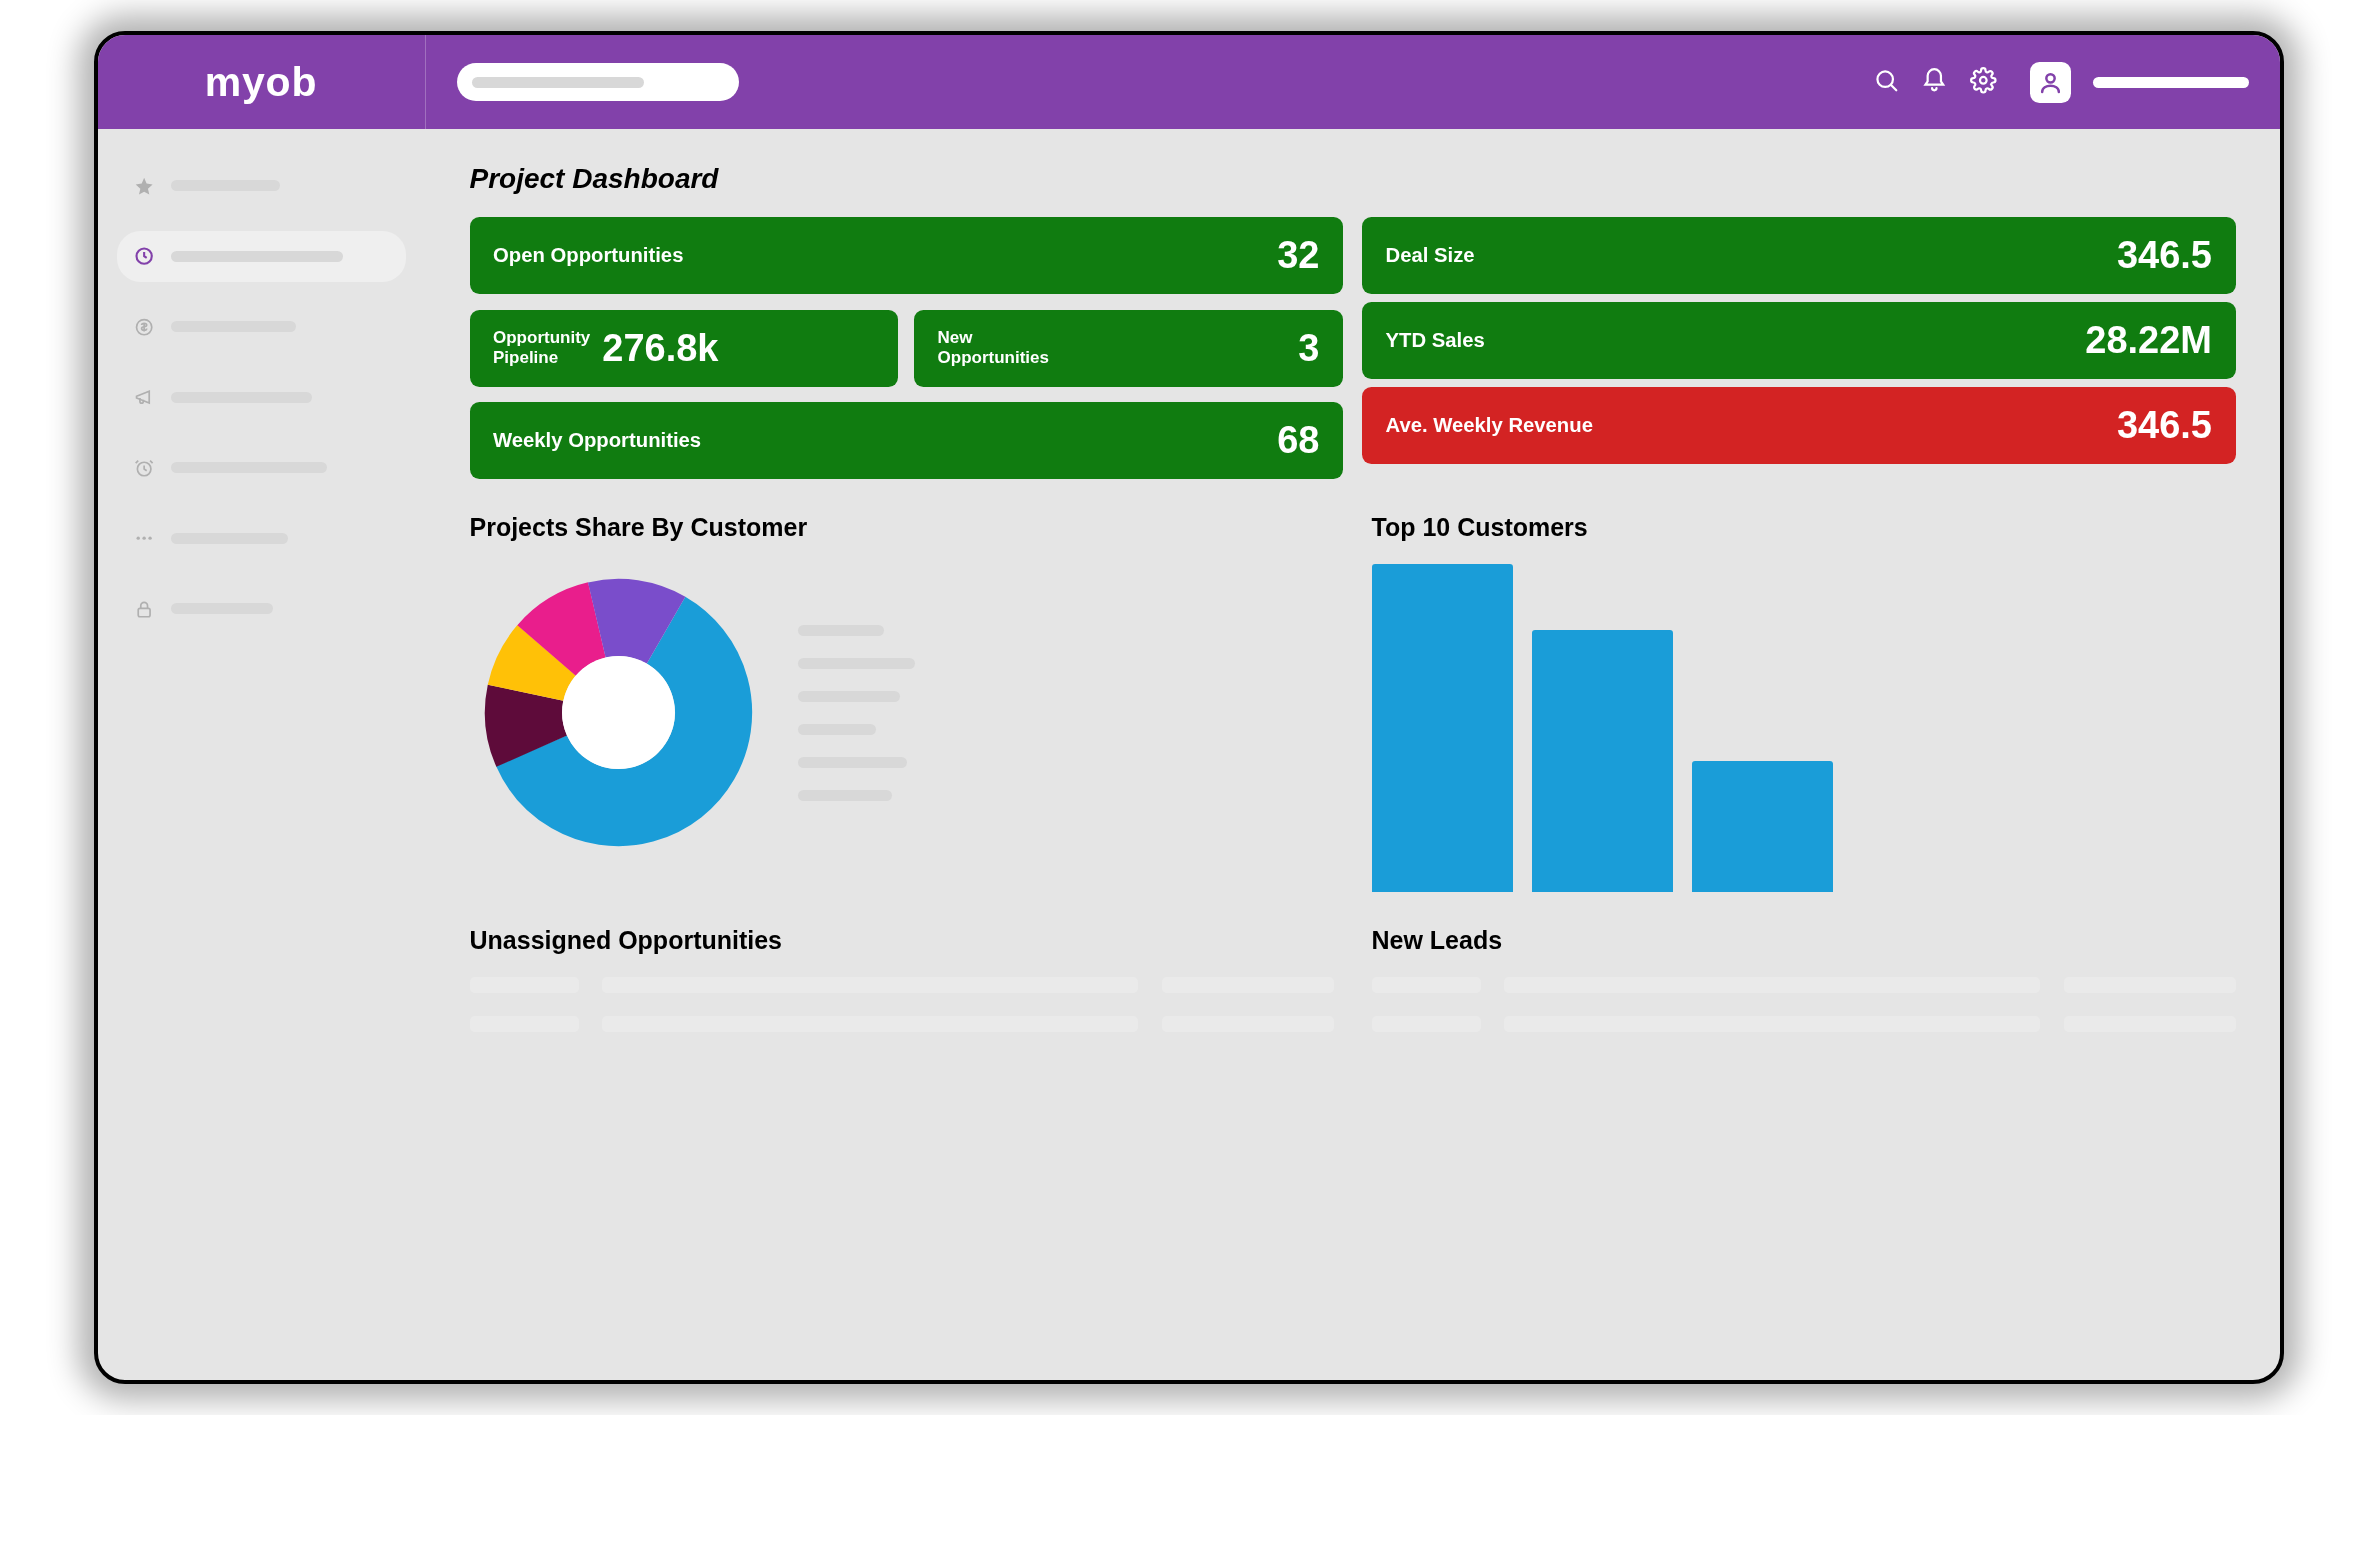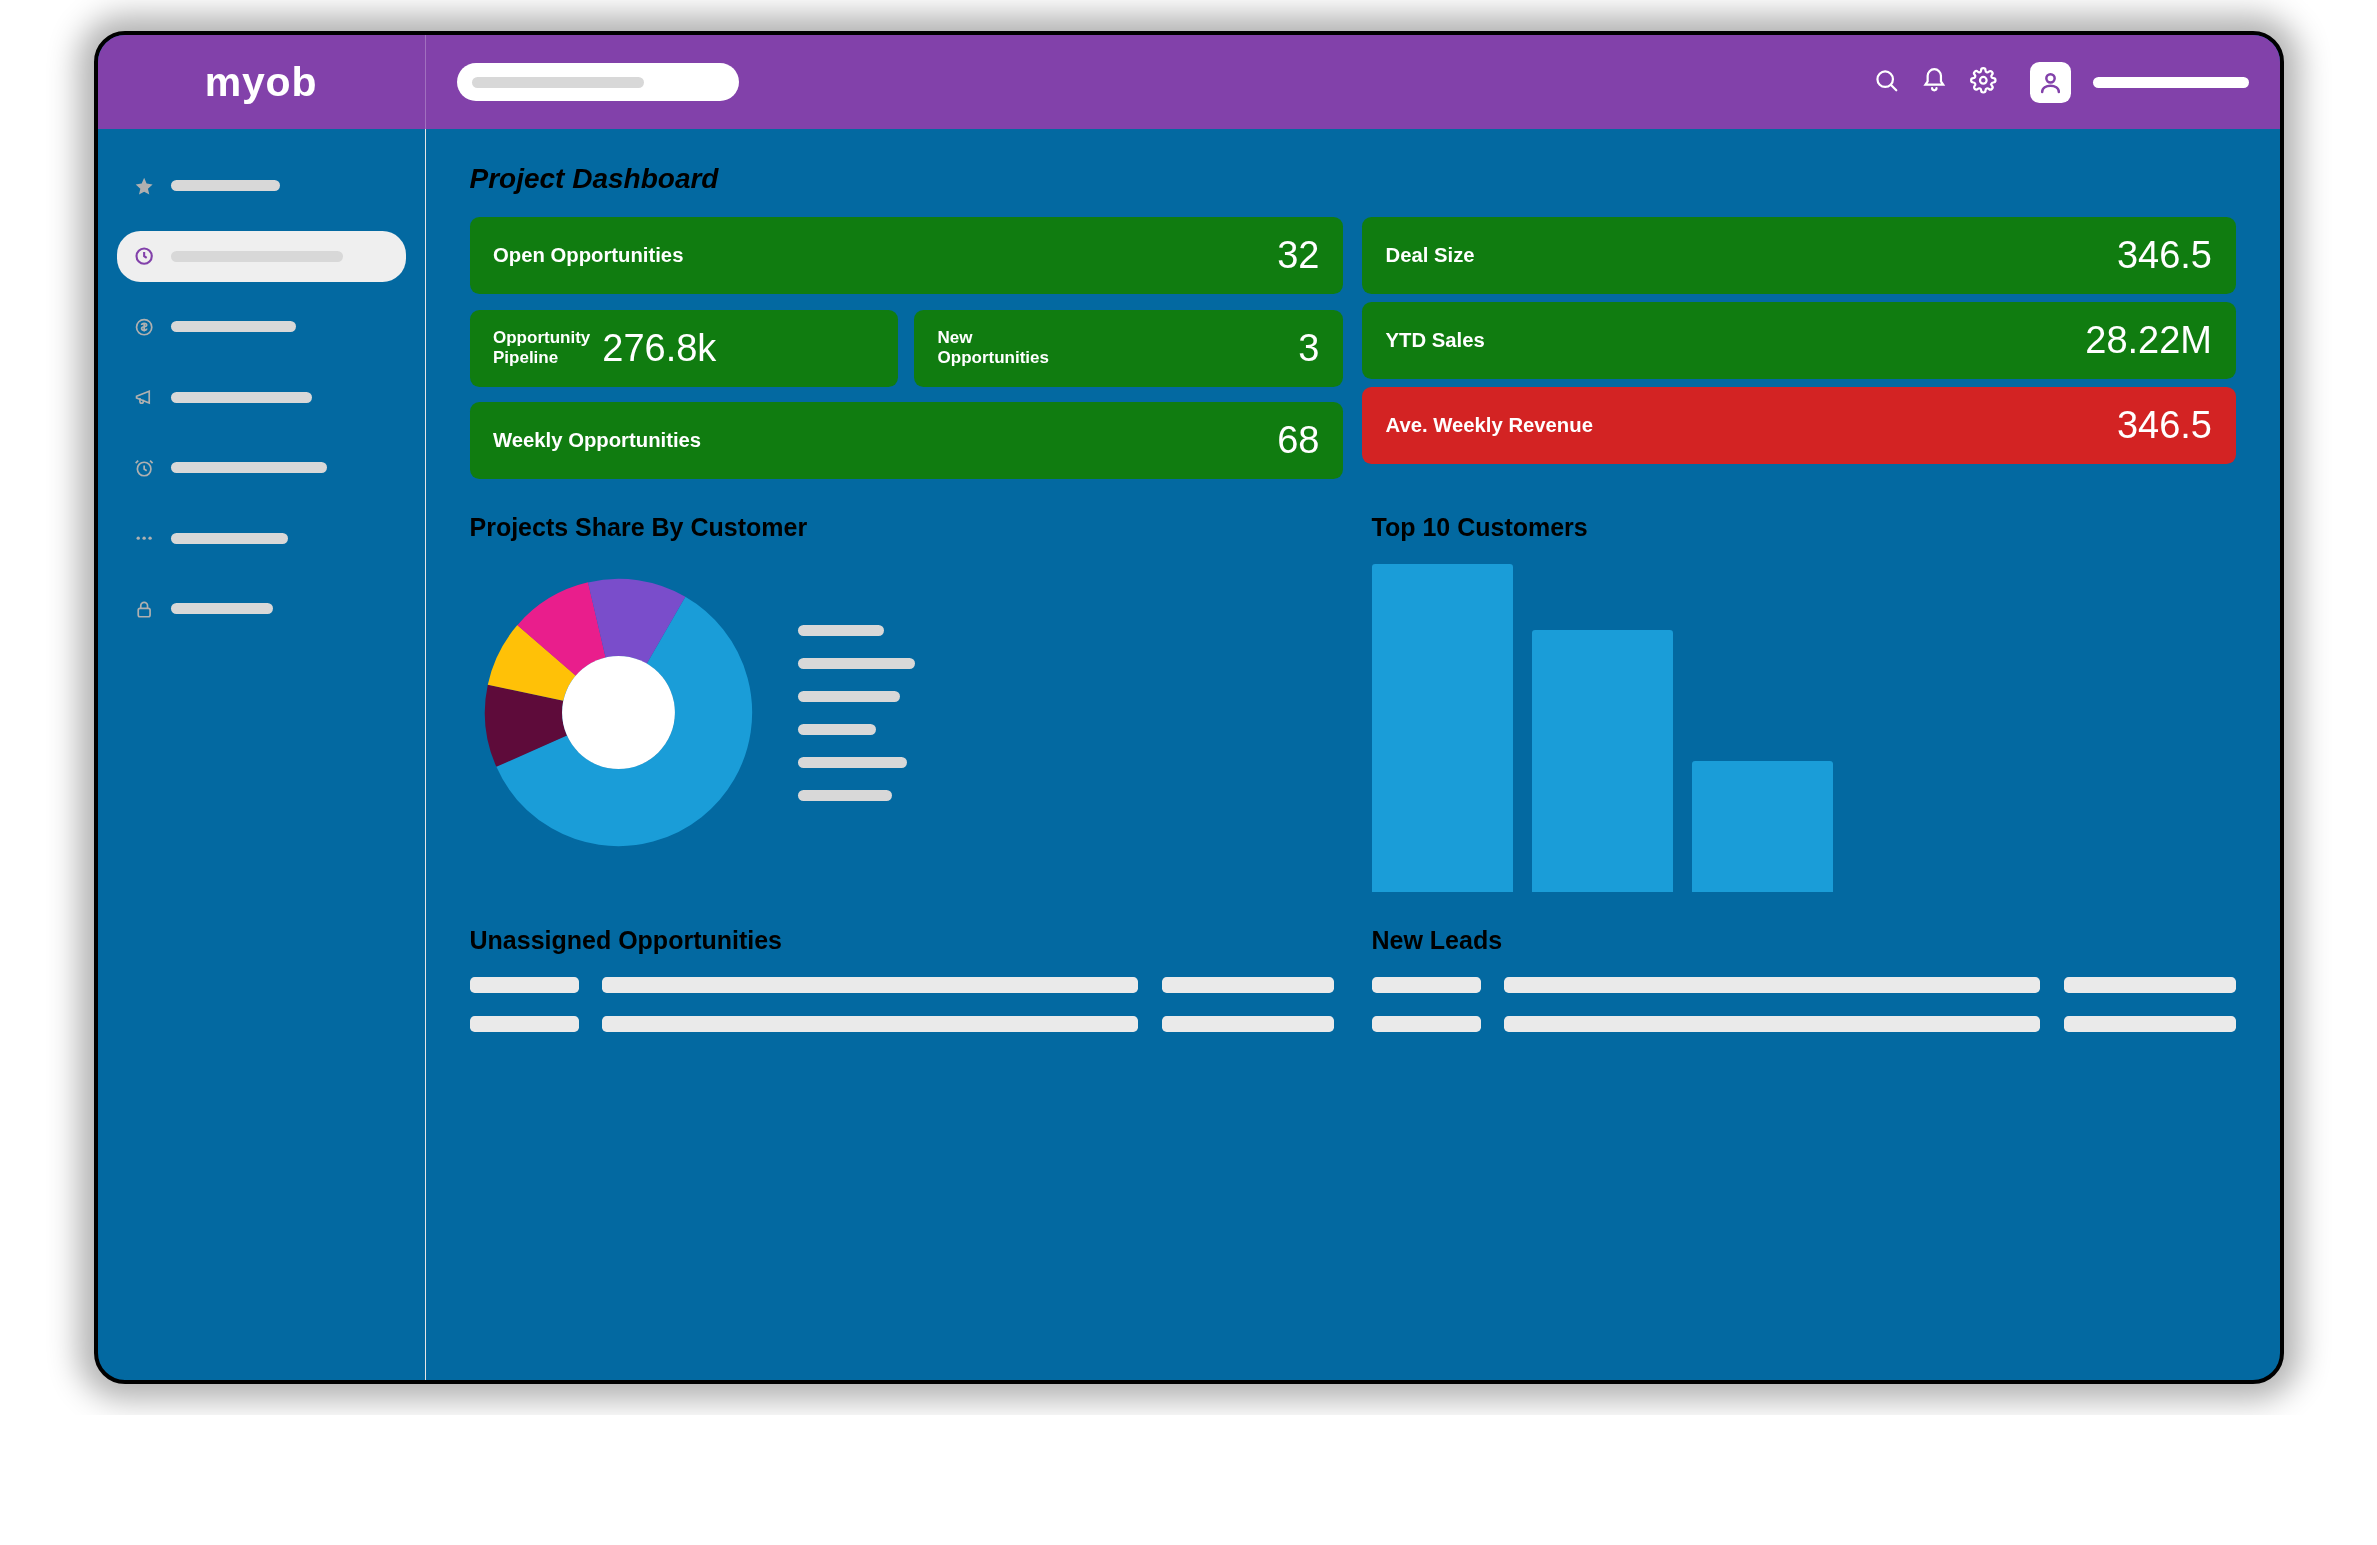--- a/index.html
+++ b/index.html
@@ -9,21 +9,21 @@
     display: flex;
     justify-content: center;
     align-items: flex-start;
     padding: 31px;
   }
   .device-frame {
     width: 2190px;
     border: 4.7px solid #000;
     border-radius: 31px;
     overflow: hidden;
-    background: #0369a1;
+    background: #e5e5e5;
     box-shadow: 0 0 31px 15.6px rgba(0,0,0,0.3);
     position: relative;
   }
   .topbar {
     background: #8241AA;
     height: 94px;
     display: flex;
     align-items: center;
     padding: 0 31px 0 0;
   }
@@ -156,21 +156,21 @@
   .kpi-label {
     font-size: 20.3px;
     font-weight: 600;
   }
   .kpi-label.small {
     font-size: 17px;
     line-height: 1.2;
   }
   .kpi-value {
     font-size: 38px;
-    font-weight: 400;
+    font-weight: 700;
   }
   .kpi .inline {
     display: flex;
     align-items: center;
     gap: 12px;
   }
   .charts-row {
     display: grid;
     grid-template-columns: 1fr 1fr;
     gap: 38px;

